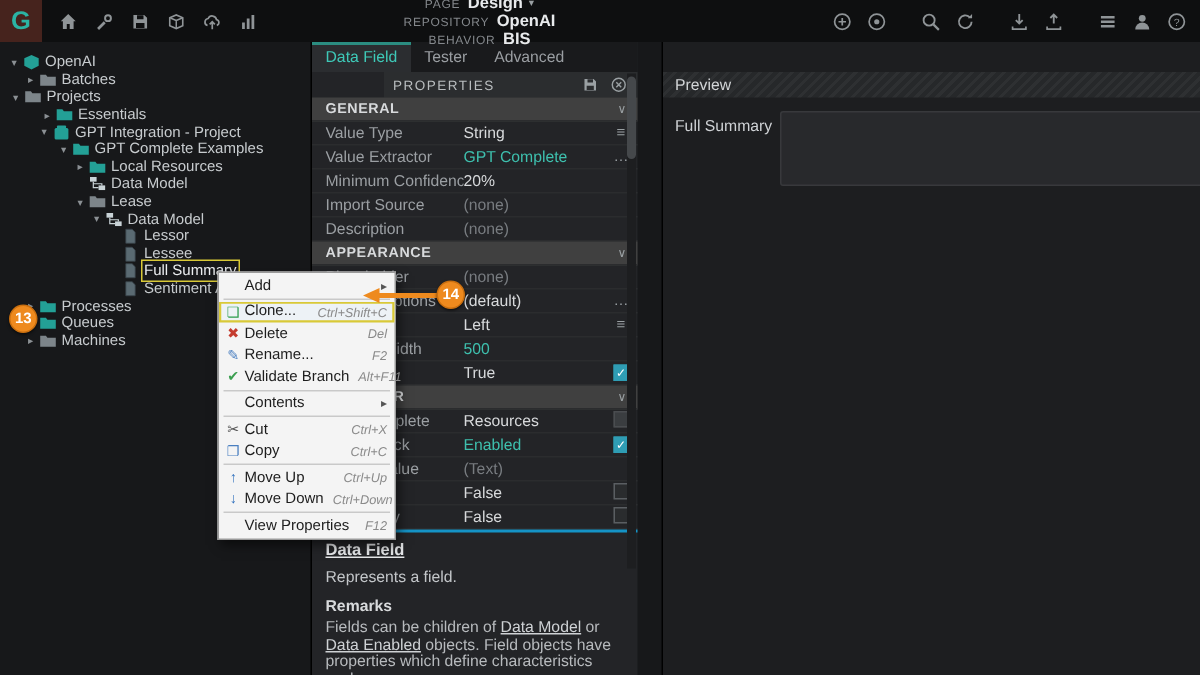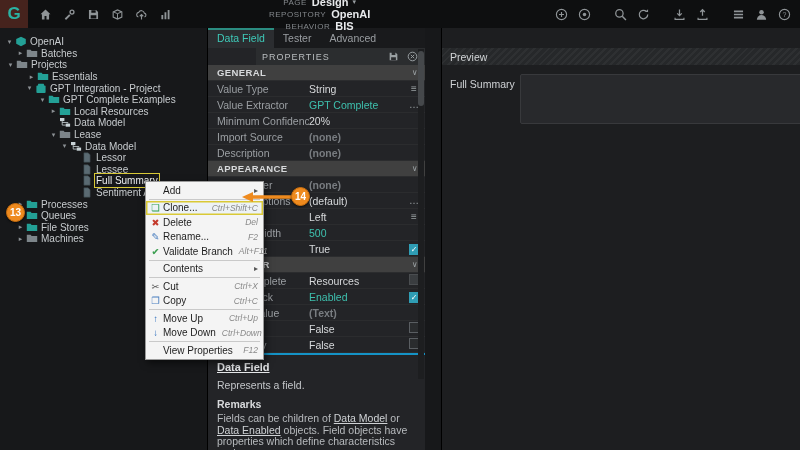--- a/index.html
+++ b/index.html
@@ -55,21 +55,21 @@
   #props-header .spacer { flex:1; }
   #prop-grid { }
   .grid-row { height:16px; display:flex; align-items:center; padding-left:9px;
     border-bottom:1px solid #2b2c2e; font-size:10.5px; }
   .grid-row.section { background:#404040; color:#d8dadc; font-weight:bold;
     font-size:9.5px; letter-spacing:.4px; }
   .sec-chev { margin-left:auto; margin-right:7px; font-size:8px; color:#9aa0a3; font-weight:normal; }
   .g-label { width:92px; flex:none; color:#9b9fa3; overflow:hidden; white-space:nowrap; }
   .g-value { flex:1; color:#d7d9db; overflow:hidden; white-space:nowrap; }
   .g-value.accent { color:#3ec0ae; }
-  .g-value.dim { color:#787c80;font-weight:bold; }
+  .g-value.dim { color:#787c80; }
   .g-ctl { width:22px; flex:none; text-align:center; color:#9aa0a3; font-size:10px; }
   .cbx { display:inline-block; width:11px; height:11px; border:1px solid #5a5e62;
     background:#2a2c2e; line-height:9px; font-size:8px; color:#fff; text-align:center; }
   .cbx.checked { background:#2f9db4; border-color:#2f9db4; }
   .cbx.dim { background:#3a3d40; border-color:#4a4d50; }
   #grid-divider { height:2px; background:#1593c6; }
   #help { padding:6px 9px 0 9px; overflow:hidden; height:95px; }
   #help-title { font-size:11px; font-weight:bold; color:#e4e6e8;
     text-decoration:underline; margin-bottom:6px; }
   #help-summary { font-size:10.5px; color:#c3c6c9; margin-bottom:7px; }
@@ -374,29 +374,20 @@
           <svg viewBox="0 0 12 10">
             <path d="M.8 1.3h3.8l1 1.3h5.6v6H.8z" fill="#23a096"></path>
           </svg>
         </span>
         <span class="tree-label">Queues</span>
       </div>
       <div class="tree-row" style="padding-left: 16px;">
         <span class="tree-exp">▸</span>
         <span class="icon tree-ico">
           <svg viewBox="0 0 12 10">
-            <path d="M.8 1.3h3.8l1 1.3h5.6v6H.8z" fill="#23a096"></path>
-          </svg>
-        </span>
-        <span class="tree-label">File Stores</span>
-      </div>
-      <div class="tree-row" style="padding-left: 16px;">
-        <span class="tree-exp">▸</span>
-        <span class="icon tree-ico">
-          <svg viewBox="0 0 12 10">
             <path d="M.8 1.3h3.8l1 1.3h5.6v6H.8z" fill="#7d858a"></path>
           </svg>
         </span>
         <span class="tree-label">Machines</span>
       </div>
     </div>
 
   <div id="center-panel">
     <div id="tabs">
       <div class="tab active">Data Field</div>

